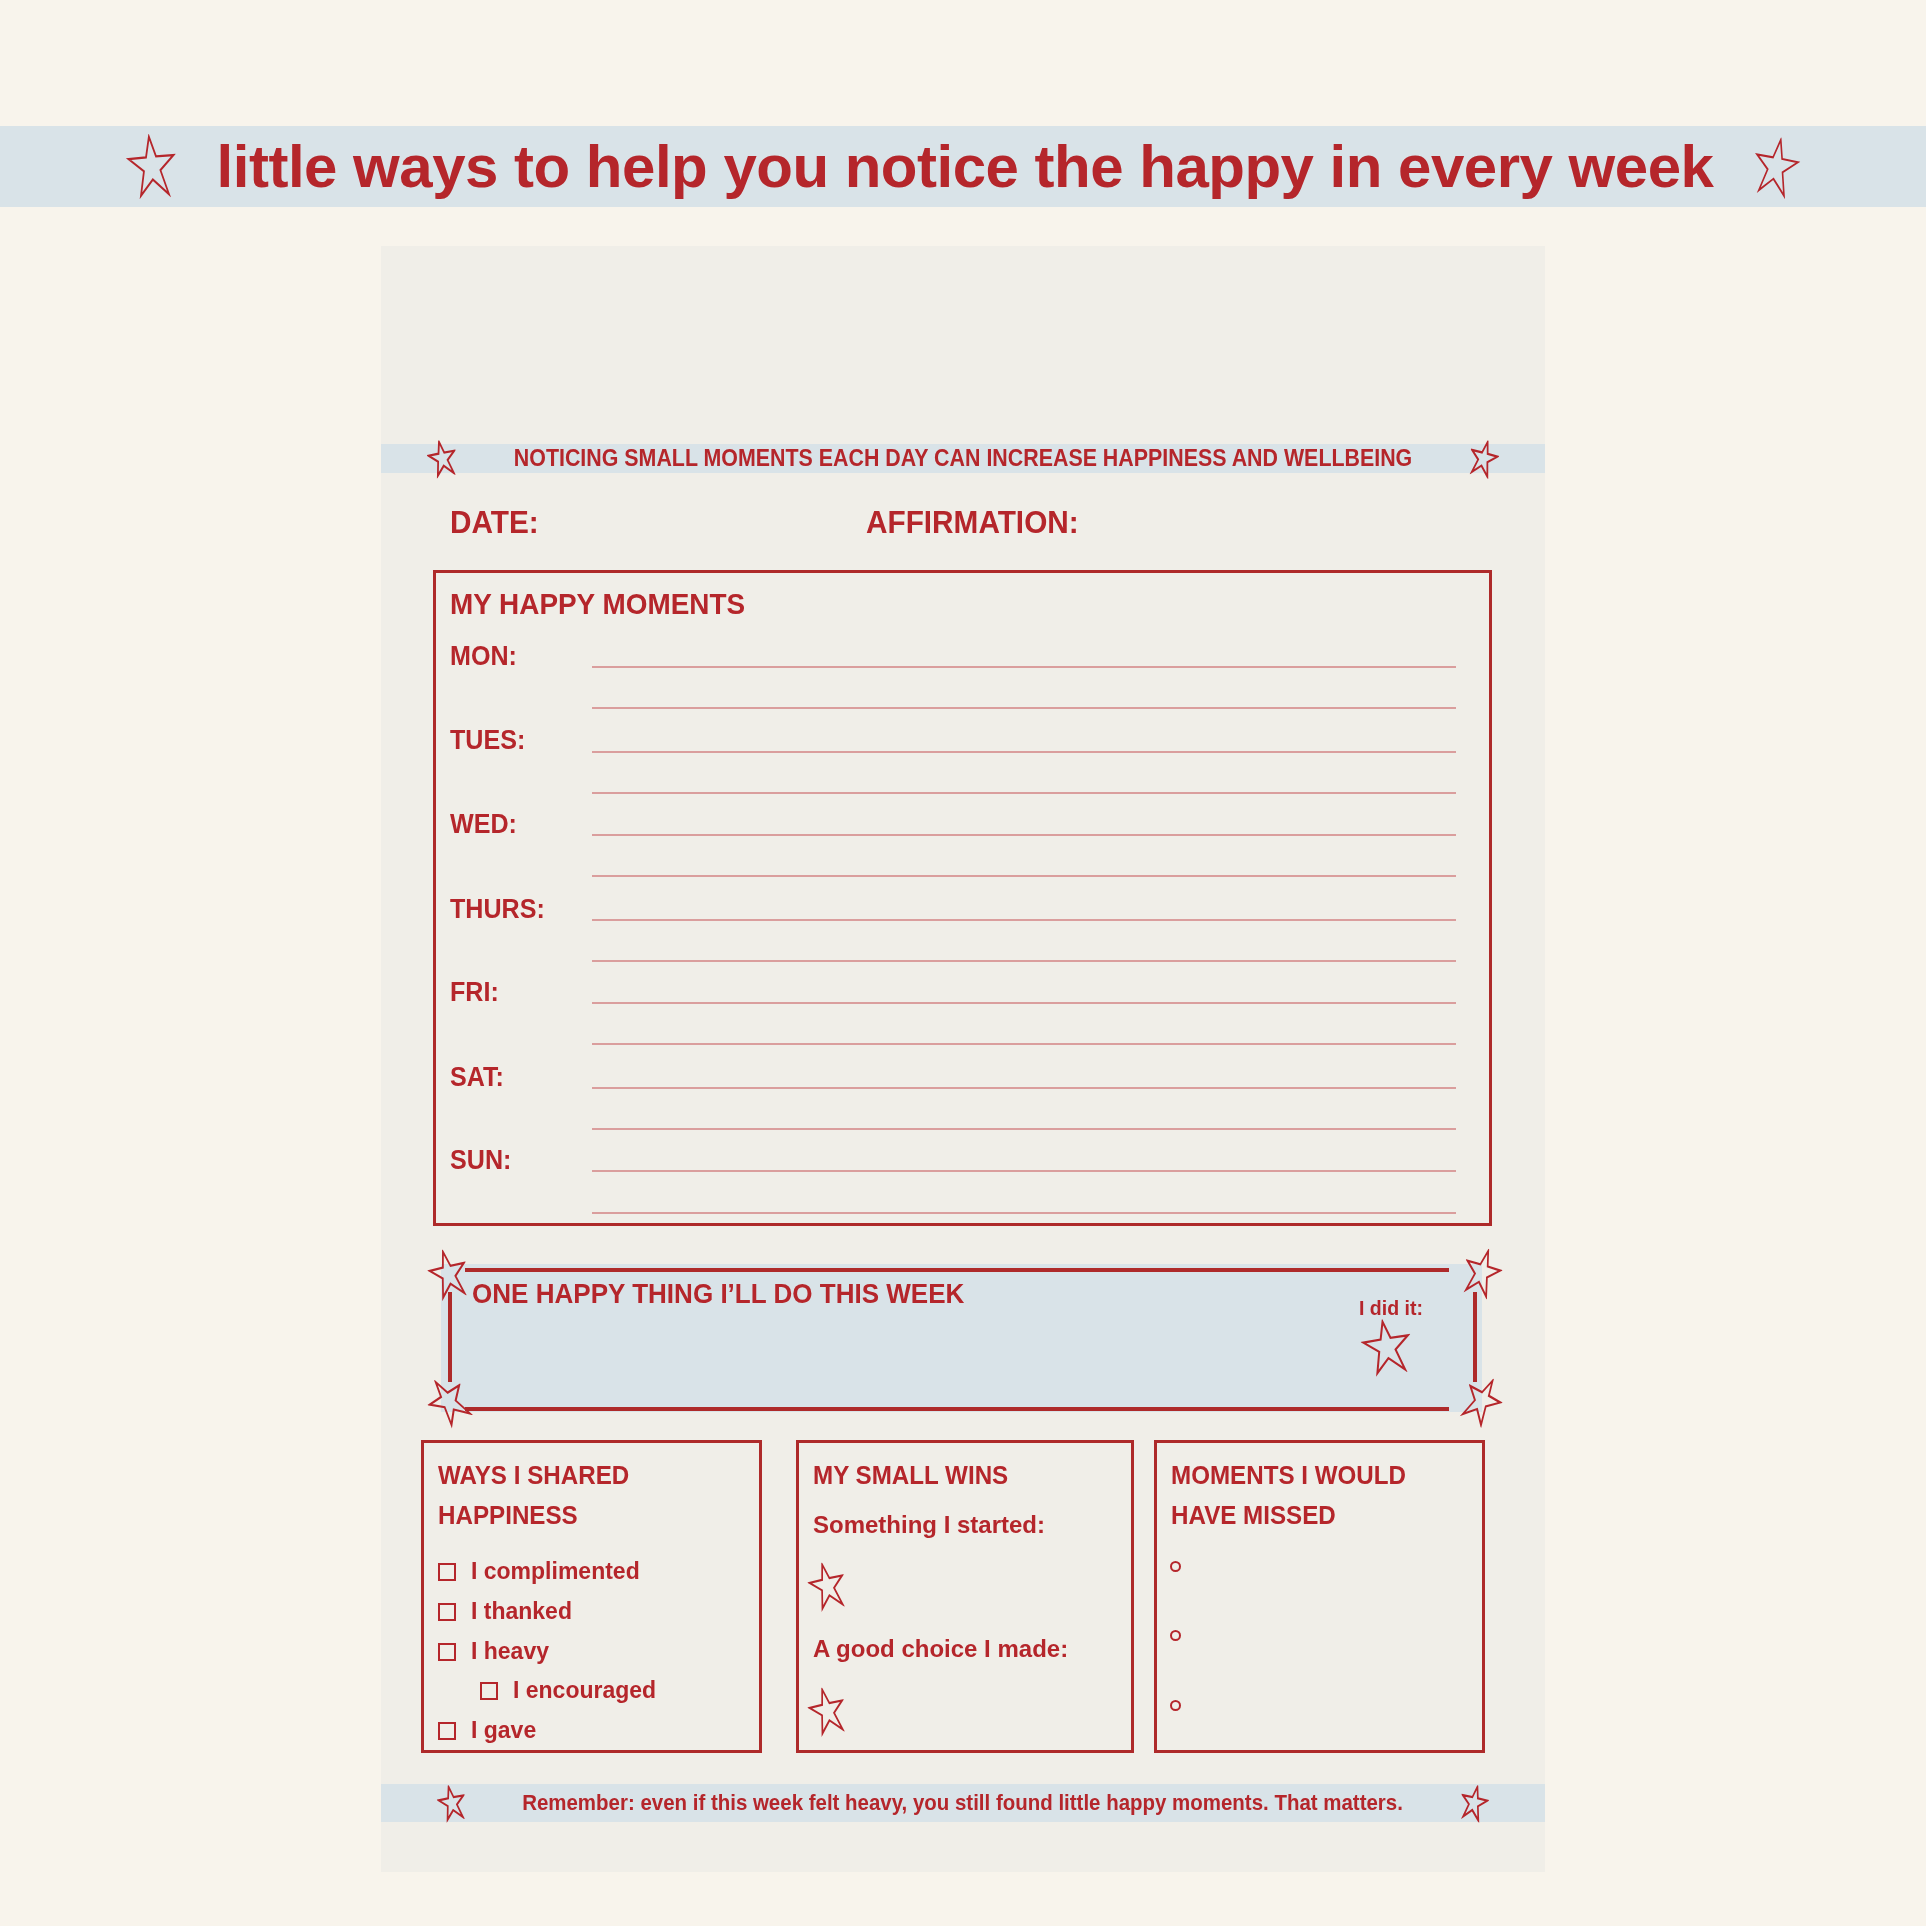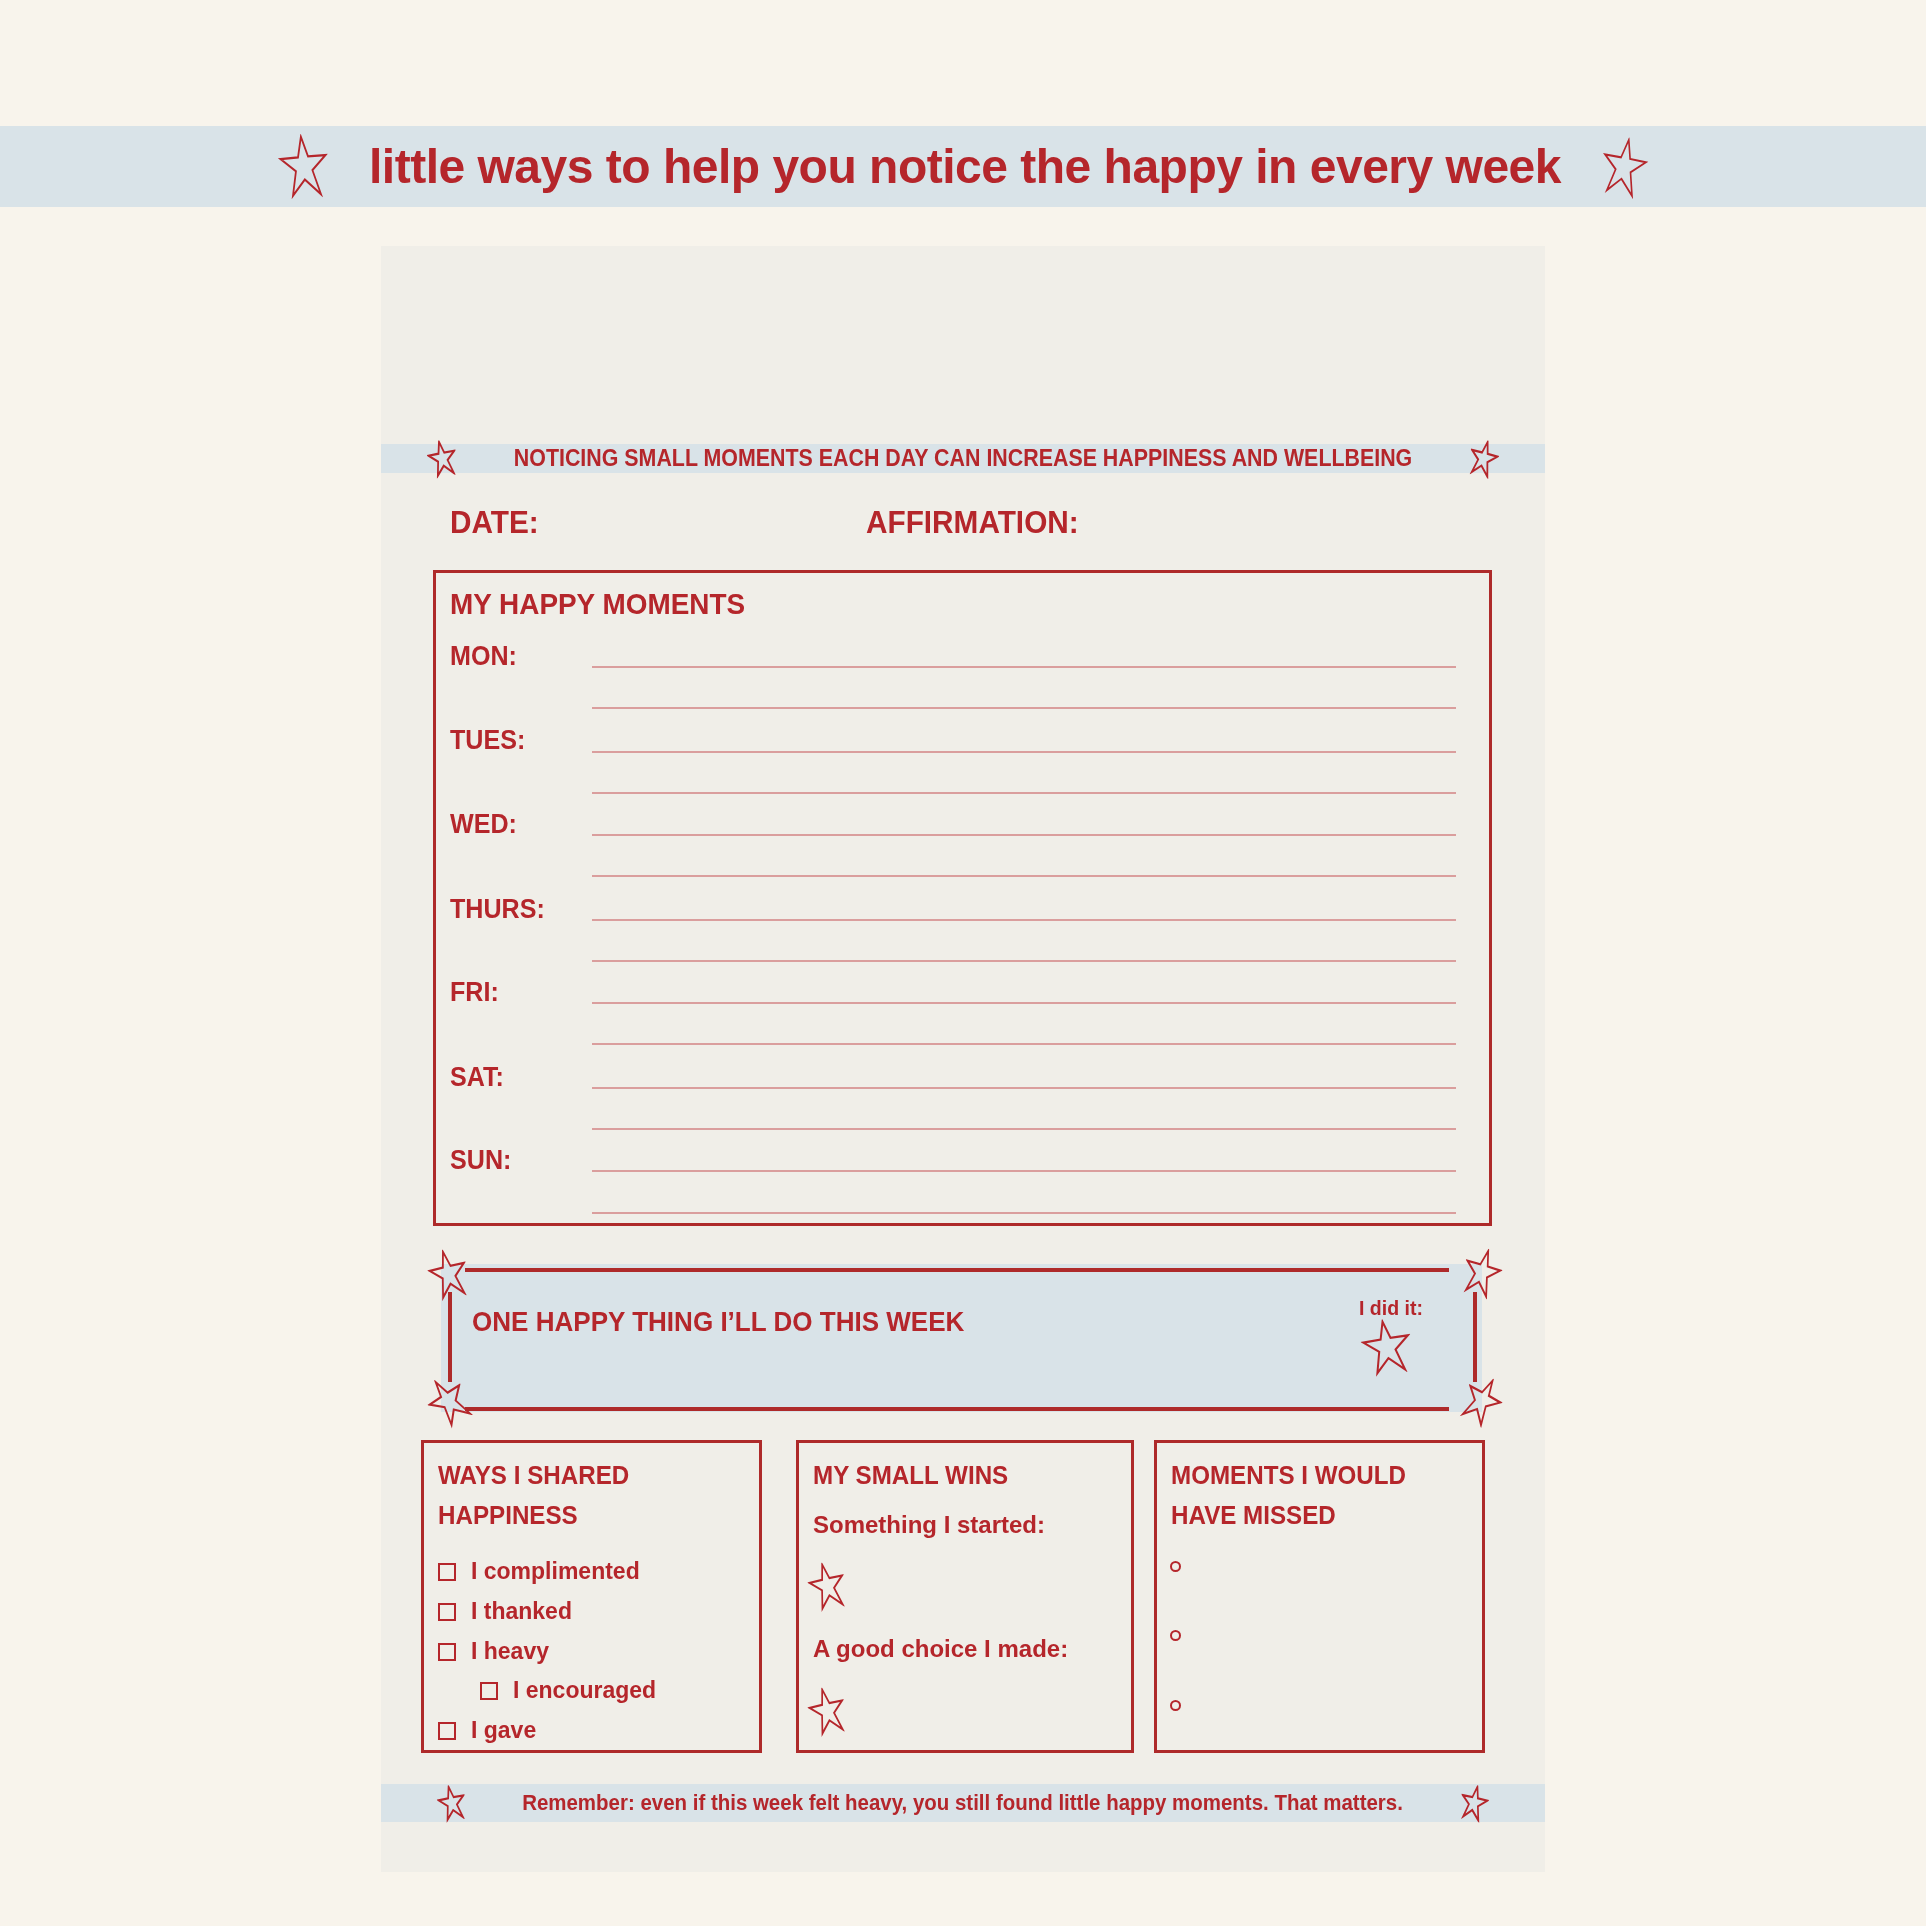--- a/index.html
+++ b/index.html
@@ -19,21 +19,21 @@
   }
   .abs{position:absolute;}
   .red{color:var(--red);font-weight:bold;}
   .cond{display:inline-block;transform:scaleX(0.93);transform-origin:left top;white-space:nowrap;}
   .cond-wrap{display:inline-block;transform:scaleX(0.93);transform-origin:left top;}
   .cond-c{display:inline-block;transform:scaleX(0.93);transform-origin:center center;white-space:nowrap;}
 
   
   .banner{left:0;top:126px;width:1926px;height:81px;background:var(--blue);
     display:flex;align-items:center;justify-content:center;gap:40px;}
-  .banner-text{font-size:48px;letter-spacing:-0.5px;white-space:nowrap;}
+  .banner-text{font-size:60px;letter-spacing:-0.5px;white-space:nowrap;}
 
   
   .paper{left:381px;top:246px;width:1164px;height:1626px;background:var(--paper);}
 
   .title-wrap{left:0;top:49px;width:100%;text-align:center;line-height:1;}
   .title{font-size:137px;letter-spacing:-1px;display:inline-block;
     transform:scale(0.885,0.88);transform-origin:center top;white-space:nowrap;}
 
   .strip{left:0;width:100%;height:29px;background:var(--blue);
     display:flex;align-items:center;justify-content:center;gap:23px;}
@@ -146,21 +146,21 @@
   <span class="star abs" style="left:1082px;top:1002px;width:38px;height:49px;transform:rotate(16deg);"><svg viewBox="0 0 100 100" preserveAspectRatio="none" fill="none" stroke="currentColor" stroke-width="4.5" stroke-linejoin="miter">
         <path d="M50 4 L60 35 L95 36 L66 57 L78 95 L49 70 L22 93 L33 56 L5 35 L40 35 Z"></path>
       </svg></span>
   <span class="star abs" style="left:48px;top:1130px;width:39px;height:50px;transform:rotate(-34deg);"><svg viewBox="0 0 100 100" preserveAspectRatio="none" fill="none" stroke="currentColor" stroke-width="4.5" stroke-linejoin="miter">
         <path d="M50 4 L60 35 L95 36 L66 57 L78 95 L49 70 L22 93 L33 56 L5 35 L40 35 Z"></path>
       </svg></span>
   <span class="star abs" style="left:1082px;top:1130px;width:38px;height:49px;transform:rotate(28deg);"><svg viewBox="0 0 100 100" preserveAspectRatio="none" fill="none" stroke="currentColor" stroke-width="4.5" stroke-linejoin="miter">
         <path d="M50 4 L60 35 L95 36 L66 57 L78 95 L49 70 L22 93 L33 56 L5 35 L40 35 Z"></path>
       </svg></span>
 
-  <div class="abs todo-heading red" style="left:91px;top:1034px;margin-top:28px;">
+  <div class="abs todo-heading red" style="left:91px;top:1034px;">
     <span class="cond">ONE HAPPY THING I’LL DO THIS WEEK</span>
   </div>
   <div class="abs didit-label red" style="left:978px;top:1051px;">
     <span class="cond">I did it:</span>
   </div>
   <span class="star abs" style="left:981px;top:1073px;width:50px;height:56px;transform:rotate(-10deg);"><svg viewBox="0 0 100 100" preserveAspectRatio="none" fill="none" stroke="currentColor" stroke-width="4" stroke-linejoin="miter">
         <path d="M50 4 L60 35 L95 36 L66 57 L78 95 L49 70 L22 93 L33 56 L5 35 L40 35 Z"></path>
       </svg></span>
 
   <div class="abs panel" style="left:40px;width:341px;">

